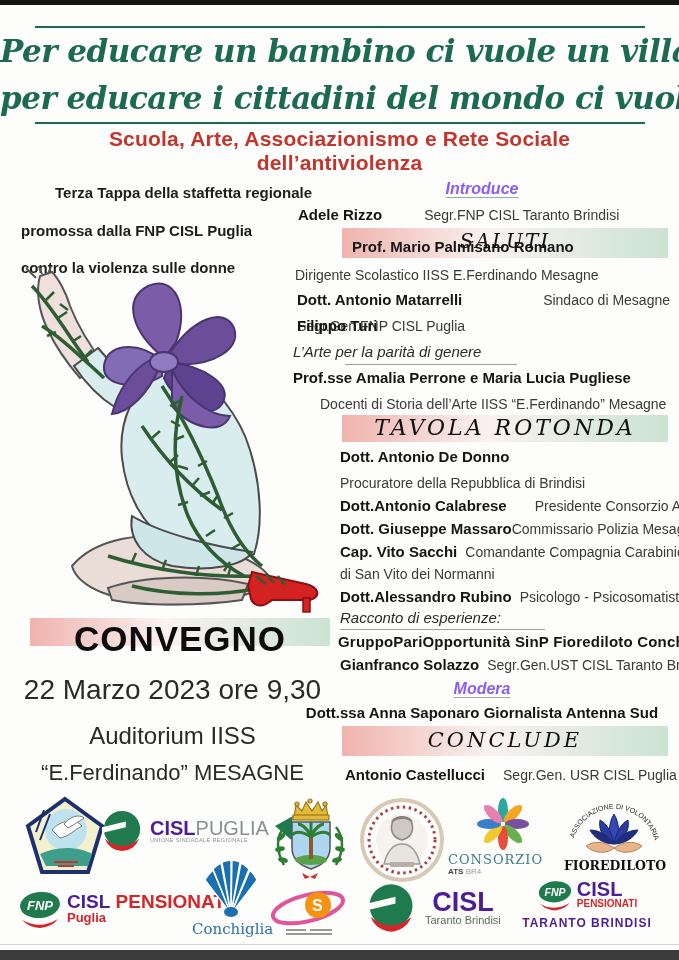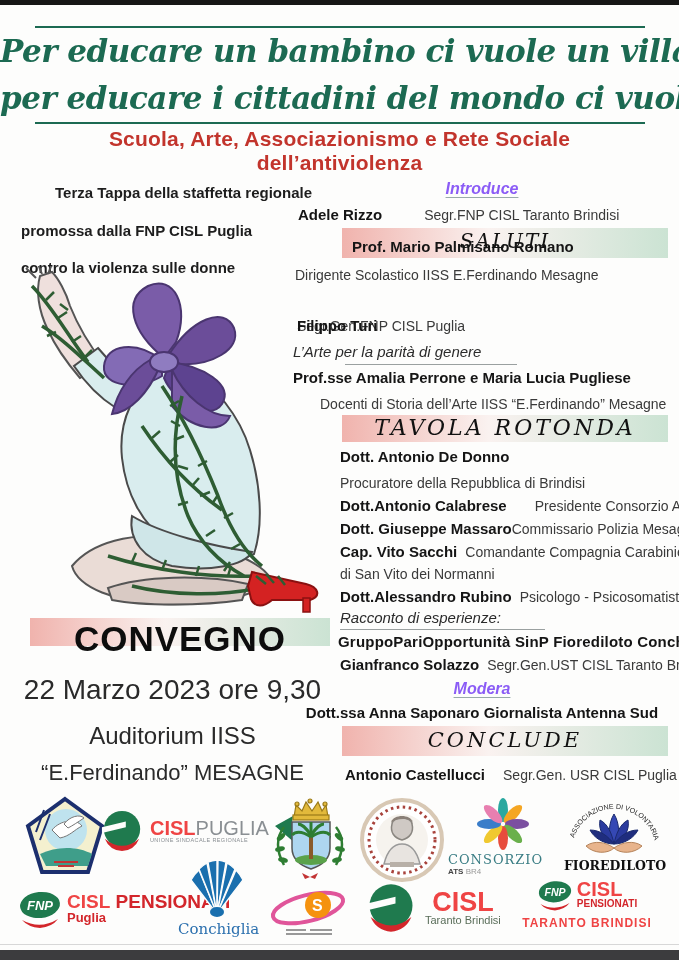--- a/index.html
+++ b/index.html
@@ -18,21 +18,21 @@
   .bandh{font-family:"DejaVu Serif",serif;font-style:italic;color:#111;}
   .bluehead{color:#8b5cf6;font-weight:700;font-style:italic;font-size:16px;
             text-decoration:underline;text-decoration-color:#9aa;text-underline-offset:3px;}
   .nm{font-weight:700;font-size:15px;color:#151515;white-space:nowrap;}
   .rl{font-size:14px;color:#3a3a3a;white-space:nowrap;}
   .row{position:absolute;display:flex;align-items:baseline;}
   .convegno{font-size:35px;font-weight:800;letter-spacing:1px;color:#0d0d0d;text-align:center;}
   .bigdate{font-size:28px;color:#2a2a2a;text-align:center;width:315px;}
   .venue{font-size:24px;color:#2a2a2a;text-align:center;width:315px;}
   .logo{display:flex;align-items:center;}
-  .gr{color:#ef4444;font-weight:800;}
+  .gr{color:#4c1d95;font-weight:800;}
   .rd{color:#d3262b;font-weight:800;}
   .gy{color:#8a8f93;font-weight:700;}
   svg{display:block;}
 </style>
 </head>
 <body>
 
 <div class="poster">
 
   <div class="abs topbar"></div>
@@ -108,20 +108,24 @@
     <span class="nm">Adele Rizzo</span>
     <span class="rl" style="margin-left:42px;">Segr.FNP CISL Taranto Brindisi</span>
   </div>
 
   <div class="abs band" style="left:342px;top:228px;width:326px;height:30px;">
     <div class="bandh" style="text-align:center;font-size:20px;letter-spacing:2px;line-height:26px;">SALUTI</div>
   </div>
   <div class="abs nm" style="left:352px;top:238px;">Prof. Mario Palmisano Romano</div>
   <div class="abs rl" style="left:295px;top:267px;">Dirigente Scolastico IISS E.Ferdinando Mesagne</div>
 
+  <div class="row" style="left:297px;top:291px;width:373px;justify-content:space-between;padding-right:8px;">
+    <span class="nm">Dott. Antonio Matarrelli</span>
+    <span class="rl">Sindaco di Mesagne</span>
+  </div>
 
   <div class="abs" style="left:297px;top:317px;width:373px;height:20px;">
     <span class="rl abs" style="left:0;top:1px;">Segr.Gen.FNP CISL Puglia</span>
     <span class="nm abs" style="left:0;top:0;">Filippo Turi</span>
   </div>
 
   <div class="abs" style="left:293px;top:343px;font-style:italic;font-size:15px;color:#2a2a2a;">L’Arte per la parità di genere</div>
   <div class="abs" style="left:345px;top:364px;width:172px;height:1px;background:#9aa0a0;"></div>
   <div class="abs nm" style="left:293px;top:369px;">Prof.sse Amalia Perrone e Maria Lucia Pugliese</div>
   <div class="abs rl" style="left:320px;top:396px;">Docenti di Storia dell’Arte IISS “E.Ferdinando” Mesagne</div>
@@ -289,21 +293,21 @@
       <path d="M4,32 Q22,42 40,31 Q34,39 22,40 Q10,39 4,32 Z" fill="#d3262b"></path>
     </svg>
     <div style="margin-left:5px;">
       <div style="font-size:19px;line-height:17px;white-space:nowrap;">
         <span class="gr">CISL</span> <span class="rd">PENSIONATI</span>
       </div>
       <div class="rd" style="font-size:13px;">Puglia</div>
     </div>
   </div>
 
-  <div class="abs" style="left:178px;top:858px;width:78px;text-align:center;">
+  <div class="abs" style="left:192px;top:858px;width:78px;text-align:center;">
     <svg width="64" height="62" viewBox="0 0 64 62" style="margin:0 auto;">
       <g fill="#1a6fae" stroke="#fdfdfc" stroke-width="1.4">
         <path d="M32,56 L6,22 A38,38 0 0 1 14,12 Z"></path>
         <path d="M32,56 L14,11 A38,38 0 0 1 22,5 Z"></path>
         <path d="M32,56 L23,4 A38,38 0 0 1 32,2 Z"></path>
         <path d="M32,56 L33,2 A38,38 0 0 1 41,4 Z"></path>
         <path d="M32,56 L42,5 A38,38 0 0 1 50,11 Z"></path>
         <path d="M32,56 L51,12 A38,38 0 0 1 58,22 Z"></path>
       </g>
       <ellipse cx="32" cy="54" rx="7" ry="5" fill="#1a6fae"></ellipse>

